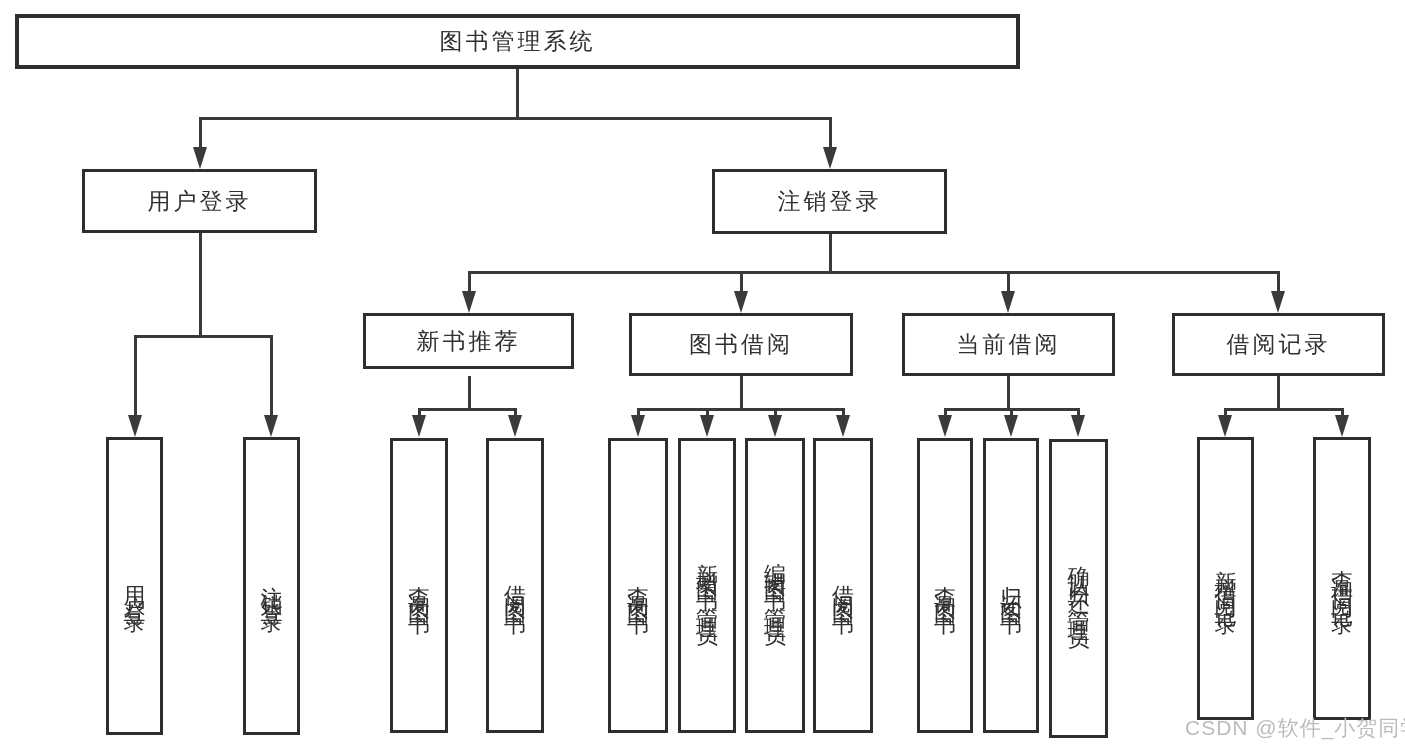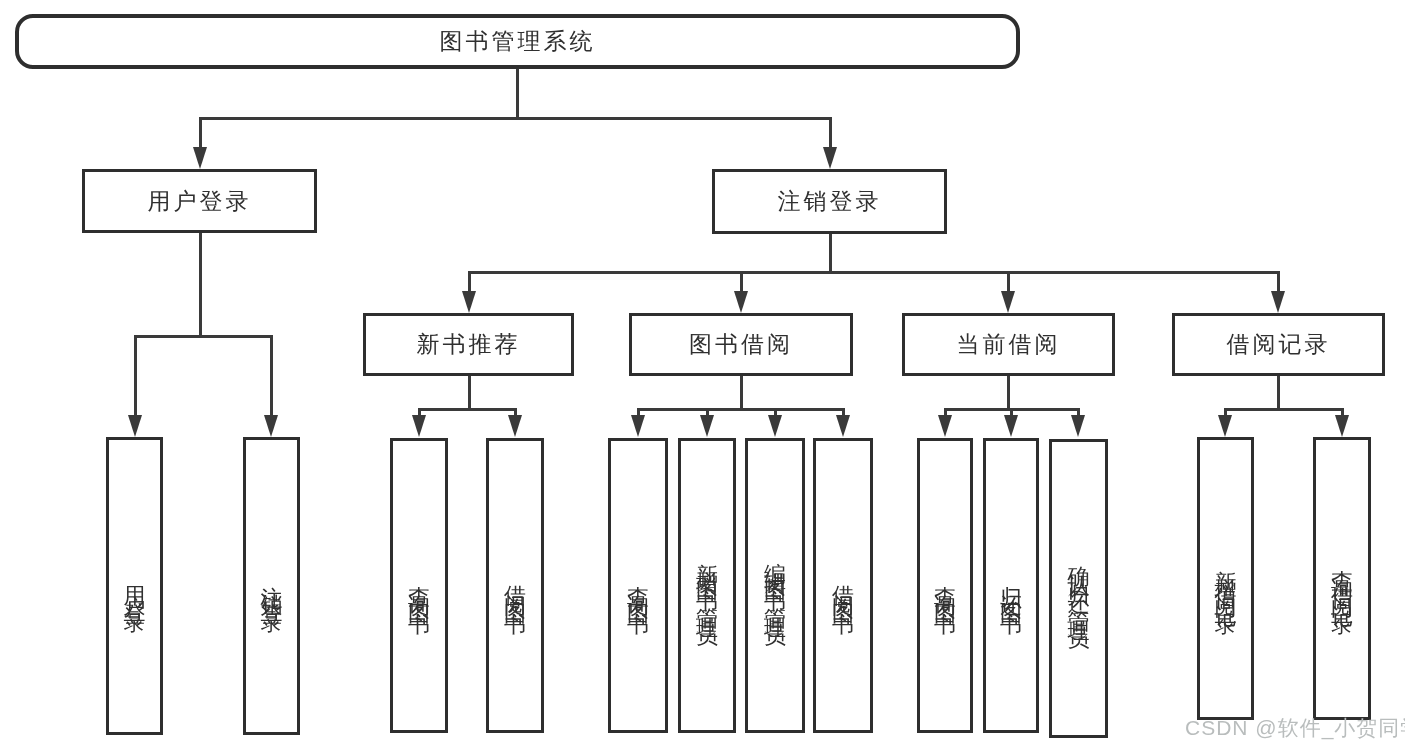--- a/index.html
+++ b/index.html
@@ -5,21 +5,21 @@
   html,body{margin:0;padding:0;background:#ffffff;}
   .canvas{
     position:relative;width:1405px;height:747px;background:#ffffff;
     font-family:"Liberation Sans","DejaVu Sans",sans-serif;overflow:hidden;
   }
   .hbox{
     position:absolute;box-sizing:border-box;background:#ffffff;
     border:3px solid #2e2e2e;display:flex;align-items:center;justify-content:center;
     font-size:23px;letter-spacing:3px;color:#303030;white-space:nowrap;
   }
-  .root{border-width:4px;border-radius:18px;}
+  .root{border-width:4px;}
   .vbox{
     position:absolute;box-sizing:border-box;background:#ffffff;
     border:3px solid #2e2e2e;display:flex;align-items:center;justify-content:center;
     writing-mode:vertical-rl;text-orientation:mixed;
     font-size:22px;letter-spacing:9px;color:#303030;
   }
   .hl,.vl{position:absolute;background:#3a3a3a;}
   .hl{height:3px;}
   .vl{width:3px;}
   .ar{
@@ -94,21 +94,21 @@
   <div class="vl" style="left:1224px;top:408px;height:10px;"></div>
   <div class="vl" style="left:1341px;top:408px;height:10px;"></div>
   <div class="ar" style="left:1218px;top:415px;"></div>
   <div class="ar" style="left:1335px;top:415px;"></div>
 
   <div class="hbox root" style="left:15px;top:14px;width:1005px;height:55px;">图书管理系统</div>
 
   <div class="hbox" style="left:82px;top:169px;width:235px;height:64px;">用户登录</div>
   <div class="hbox" style="left:712px;top:169px;width:235px;height:65px;">注销登录</div>
 
-  <div class="hbox" style="left:363px;top:313px;width:211px;height:63px;">新书推荐</div>
+  <div class="hbox" style="left:363px;top:313px;width:211px;height:56px;">新书推荐</div>
   <div class="hbox" style="left:629px;top:313px;width:224px;height:63px;">图书借阅</div>
   <div class="hbox" style="left:902px;top:313px;width:213px;height:63px;">当前借阅</div>
   <div class="hbox" style="left:1172px;top:313px;width:213px;height:63px;">借阅记录</div>
 
   <div class="vbox" style="left:106px;top:437px;width:57px;height:298px;">用户登录</div>
   <div class="vbox" style="left:243px;top:437px;width:57px;height:298px;">注销登录</div>
 
   <div class="vbox" style="left:390px;top:438px;width:58px;height:295px;">查询图书</div>
   <div class="vbox" style="left:486px;top:438px;width:58px;height:295px;">借阅图书</div>
 

